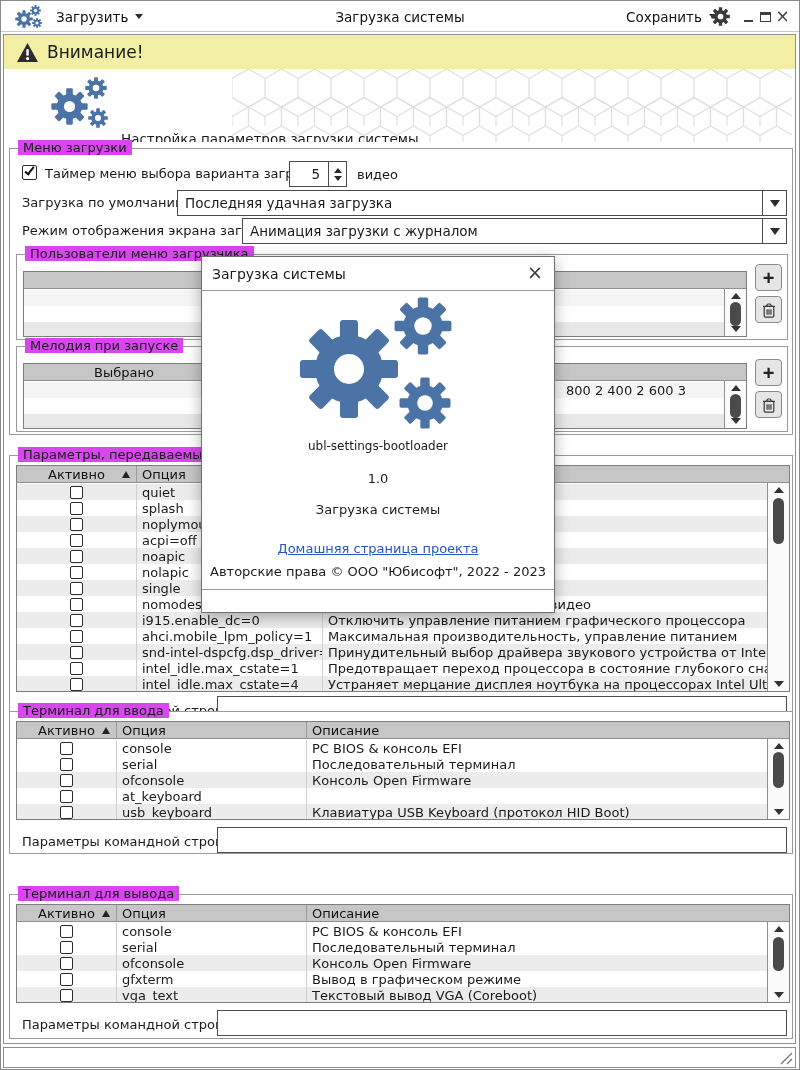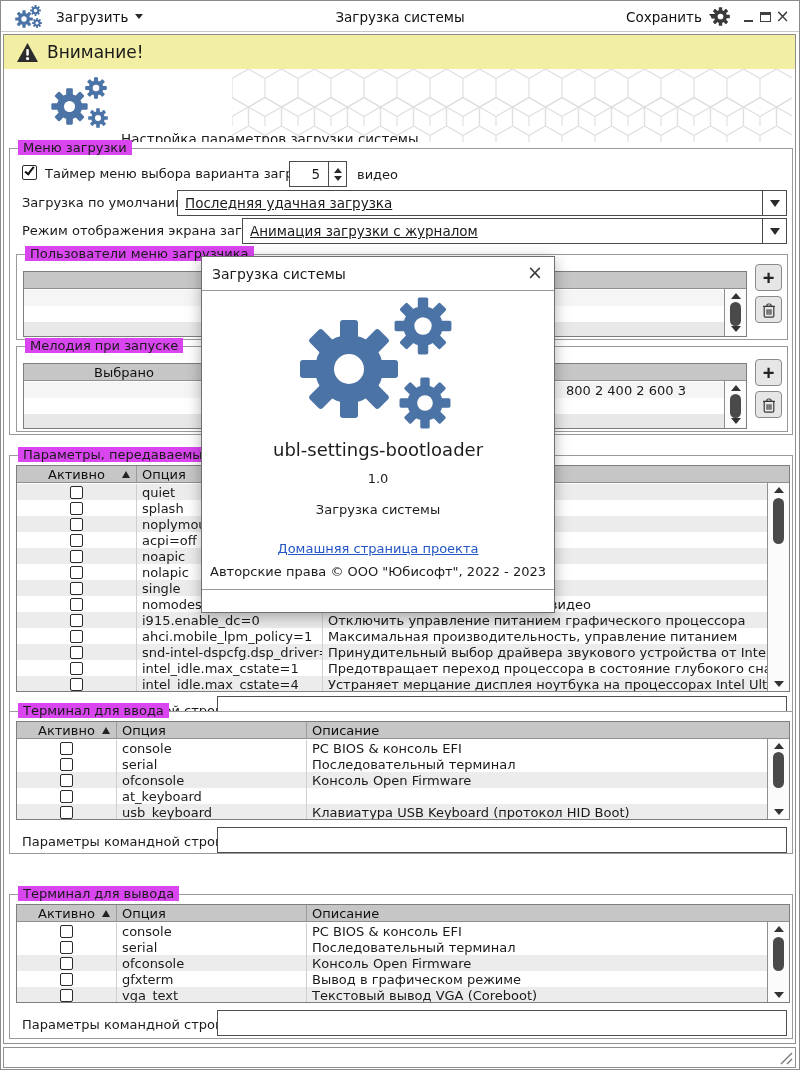--- a/index.html
+++ b/index.html
@@ -41,21 +41,21 @@
   .cb.sm { width:13px; height:13px; border-width:1.2px; }
   .cb .tick { display:none; }
   .cb.checked .tick { display:block; position:absolute; left:3.5px; top:-1px; width:5px; height:10px; border-right:2px solid #111; border-bottom:2px solid #111; transform:rotate(38deg); }
 
   
   .spin { position:absolute; width:58px; height:26px; border:1px solid #4a4a4a; background:#fff; display:flex; }
   .spin-val { flex:1; font-size:13.5px; text-align:right; padding:4px 8px 0 0; }
   .spin-btns { width:18px; border-left:1px solid #4a4a4a; display:flex; flex-direction:column; align-items:center; justify-content:center; gap:3px; cursor:pointer; }
   .tri-up { width:0; height:0; border-left:4.5px solid transparent; border-right:4.5px solid transparent; border-bottom:5.5px solid #2a2a2a; }
   .tri-dn { width:0; height:0; border-left:4.5px solid transparent; border-right:4.5px solid transparent; border-top:5.5px solid #2a2a2a; }
-  .combo { position:absolute; height:26px; border:1px solid #4a4a4a; background:#fff; display:flex; cursor:pointer;text-decoration:underline; }
+  .combo { position:absolute; height:26px; border:1px solid #4a4a4a; background:#fff; display:flex; cursor:pointer; }
   .combo-text { flex:1; font-size:13.5px; padding:4px 0 0 7px; overflow:hidden; white-space:nowrap; }
   .combo-btn { width:24px; border-left:1px solid #4a4a4a; display:flex; align-items:center; justify-content:center; }
   .combo-btn .tri-dn { border-left-width:5.5px; border-right-width:5.5px; border-top-width:7px; }
   .cmd-input { position:absolute; height:26px; border:1px solid #4f4f4f; background:#fff; font-family:inherit; font-size:13px; padding:0 6px; }
 
   
   .gtable { position:absolute; border:1px solid #7e7e7e; background:#fff; }
   .thead { display:flex; height:17px; background:#c6c6c6; border-bottom:1px solid #8f8f8f; }
   .thead .c { font-size:13px; display:flex; align-items:center; border-right:1px solid #9b9b9b; padding:0 5px; position:relative; color:#111; white-space:nowrap; }
   .thead .c.last { border-right:none; flex:1; }
@@ -89,21 +89,21 @@
 
   
   .status-bar { position:absolute; left:2px; top:1046px; width:793px; height:21px; border:1px solid #8f8f8f; background:#fff; }
 
   
   .modal { position:absolute; left:200px; top:255px; width:354px; height:357px; background:#fff; border:1px solid #6f6f6f; box-shadow:0 4px 14px rgba(0,0,0,.3); z-index:50; }
   .m-titlebar { position:absolute; left:0; top:0; right:0; height:34px; border-bottom:1px solid #9a9a9a; }
   .m-title { position:absolute; left:10px; top:9px; font-size:14px; color:#1a1a1a; }
   .m-close { position:absolute; right:8px; top:4px; width:22px; height:24px; text-align:center; font-size:19px; color:#3c3c3c; cursor:pointer; }
   .m-text { position:absolute; left:0; right:0; text-align:center; font-size:13px; color:#1c1c1c; }
-  .m-name { font-size:18px;text-align:center; }
+  .m-name { font-size:12px;text-align:center; }
   .m-link { color:var(--link,#2456c5); text-decoration:underline; cursor:pointer; }
   .m-footer { position:absolute; left:0; right:0; bottom:0; height:23px; border-top:1px solid #9a9a9a; background:#fff; }
 </style>
 </head>
 <body>
 
 <svg width="0" height="0" style="position:absolute">
   <defs>
     <symbol id="gear" viewBox="-50 -50 100 100">
       <g>

